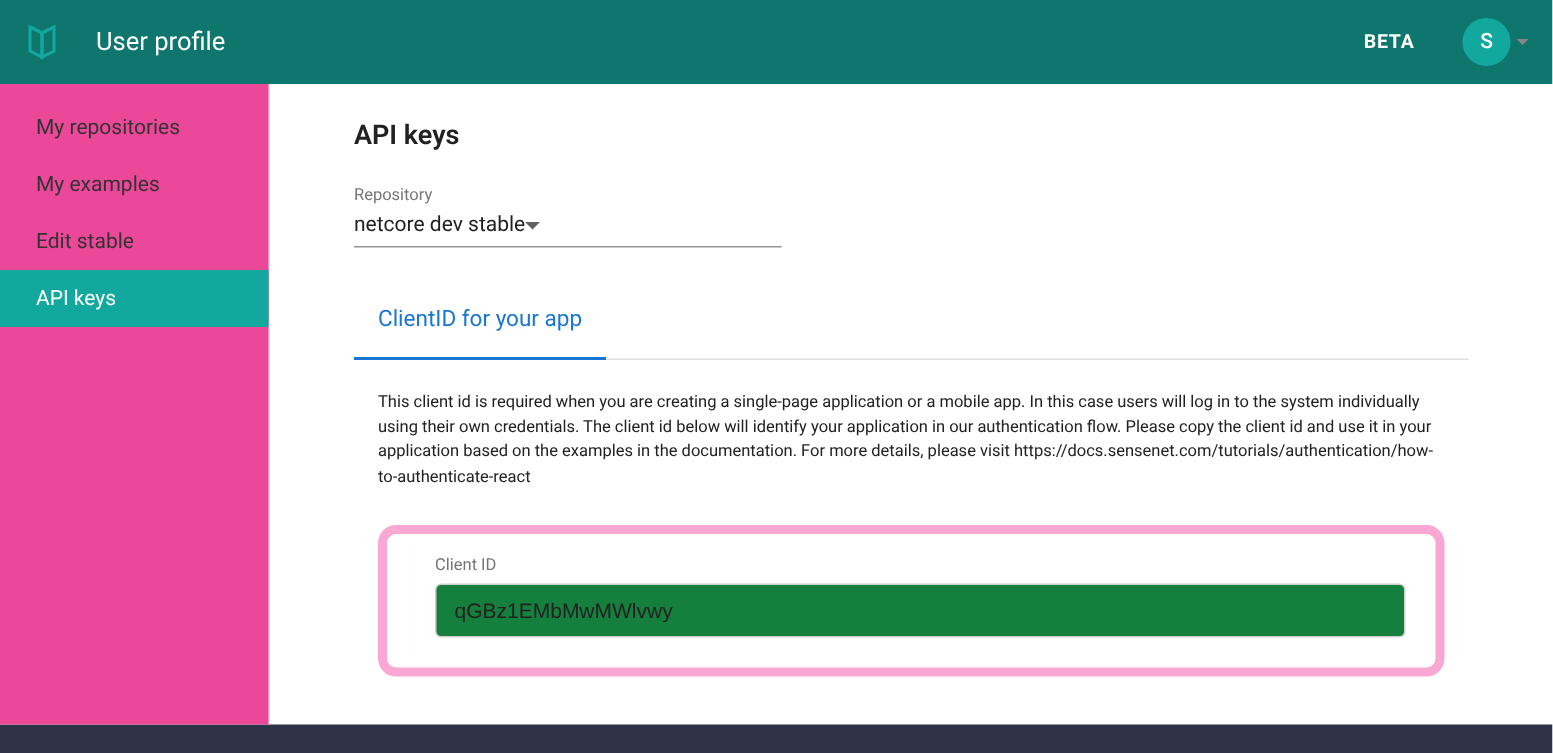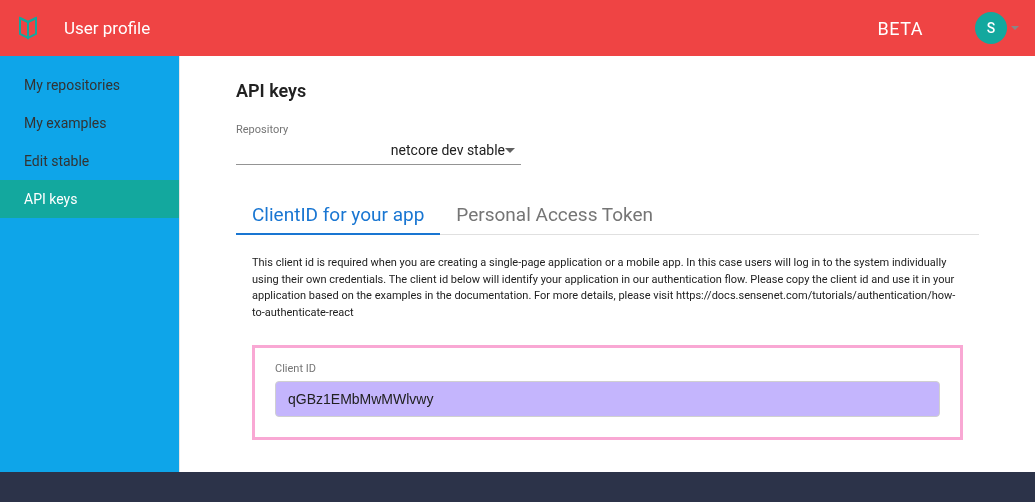--- a/index.html
+++ b/index.html
@@ -1,42 +1,42 @@
 <!DOCTYPE html>
 <html><head>
   <meta charset="utf-8">
   <style>
     * { margin: 0; padding: 0; box-sizing: border-box; }
     body { font-family: -apple-system, BlinkMacSystemFont, "Segoe UI", Roboto, Arial, sans-serif; background: #fff; }
 
     .header {
       height: 56px;
-      background: #ef4444;
+      background: #0f766e;
       color: #fff;
       display: flex;
       align-items: center;
       padding: 0 16px;
     }
     .logo-icon {
       width: 24px;
       height: 24px;
       margin-right: 24px;
     }
     .logo-icon svg { width: 100%; height: 100%; }
     .header-title {
       font-size: 17px;
       font-weight: 400;
       flex: 0 0 auto;
     }
     .header-spacer { flex: 1; }
     .beta-label {
-      font-size: 18px;
-      font-weight: 400;
+      font-size: 13px;
+      font-weight: 700;
       letter-spacing: 0.5px;
-      margin-right: 52px;
+      margin-right: 32px;
     }
     .avatar {
       width: 32px;
       height: 32px;
       border-radius: 50%;
       background: #13a89e;
       color: #fff;
       display: flex;
       align-items: center;
       justify-content: center;
@@ -58,21 +58,21 @@
       border-top: 4px solid #888;
     }
 
     .body-row {
       display: flex;
       min-height: calc(502px - 56px - 36px);
     }
 
     .sidebar {
       width: 180px;
-      background: #0ea5e9;
+      background: #ec4899;
       border-right: 1px solid #e6e6e6;
       flex-shrink: 0;
     }
     .sidebar-item {
       padding: 11px 24px;
       font-size: 14px;
       color: #333;
       cursor: pointer;
     }
     .sidebar-item:first-child { margin-top: 10px; }
@@ -99,41 +99,41 @@
     }
     .select {
       width: 285px;
       border: none;
       border-bottom: 1px solid #949494;
       padding: 4px 0 6px 0;
       font-size: 14px;
       color: #212121;
       display: flex;
       align-items: center;
-      justify-content: flex-end;
+      justify-content: flex-start;
       cursor: pointer;
       background: transparent;
     }
     .select-caret {
       width: 0;
       height: 0;
       border-left: 5px solid transparent;
       border-right: 5px solid transparent;
       border-top: 5px solid #616161;
       margin-right: 6px;
     }
 
     .tabs {
       display: flex;
       border-bottom: 1px solid #e0e0e0;
       margin-bottom: 20px;
     }
     .tab {
-      padding: 10px 16px 8px 16px;
-      font-size: 19px;
+      padding: 10px 16px 18px 16px;
+      font-size: 15px;
       color: #757575;
       cursor: pointer;
       position: relative;
     }
     .tab.active {
       color: #1976d2;
     }
     .tab.active::after {
       content: "";
       position: absolute;
@@ -144,38 +144,38 @@
 
     .description {
       font-size: 11px;
       line-height: 1.5;
       color: #212121;
       padding: 0 16px;
       margin-bottom: 24px;
     }
 
     .client-box {
-      border: 3px solid #f9a8d4;
-      border-radius: 0;
-      padding: 14px 20px 20px 20px;
+      border: 6px solid #f9a8d4;
+      border-radius: 12px;
+      padding: 14px 20px 20px 32px;
       margin: 0 16px;
     }
     .client-label {
       font-size: 11px;
       color: #757575;
       margin-bottom: 6px;
     }
     .client-input {
       width: 100%;
       padding: 9px 12px;
       font-size: 14px;
       border: 1px solid #d0d0d0;
       border-radius: 4px;
       color: #212121;
-      background: #c4b5fd;
+      background: #15803d;
     }
 
     .footer {
       height: 36px;
       background: #2c3349;
     }
   </style>
 </head>
 <body>
 
@@ -210,21 +210,20 @@
     <div class="field-block">
       <div class="field-label">Repository</div>
       <div class="select">
         <span>netcore dev stable</span>
         <span class="select-caret"></span>
       </div>
     </div>
 
     <div class="tabs">
       <div class="tab active"><span>ClientID for your app</span></div>
-      <div class="tab"><span>Personal Access Token</span></div>
     </div>
 
     <p class="description">This client id is required when you are creating a single-page application or a mobile app. In this case users will log in to the system individually using their own credentials. The client id below will identify your application in our authentication flow. Please copy the client id and use it in your application based on the examples in the documentation. For more details, please visit https://docs.sensenet.com/tutorials/authentication/how-to-authenticate-react</p>
 
     <div class="client-box">
       <div class="client-label">Client ID</div>
       <input class="client-input" type="text" readonly="" value="qGBz1EMbMwMWlvwy" style="">
     </div>
   </div>
 </div>

